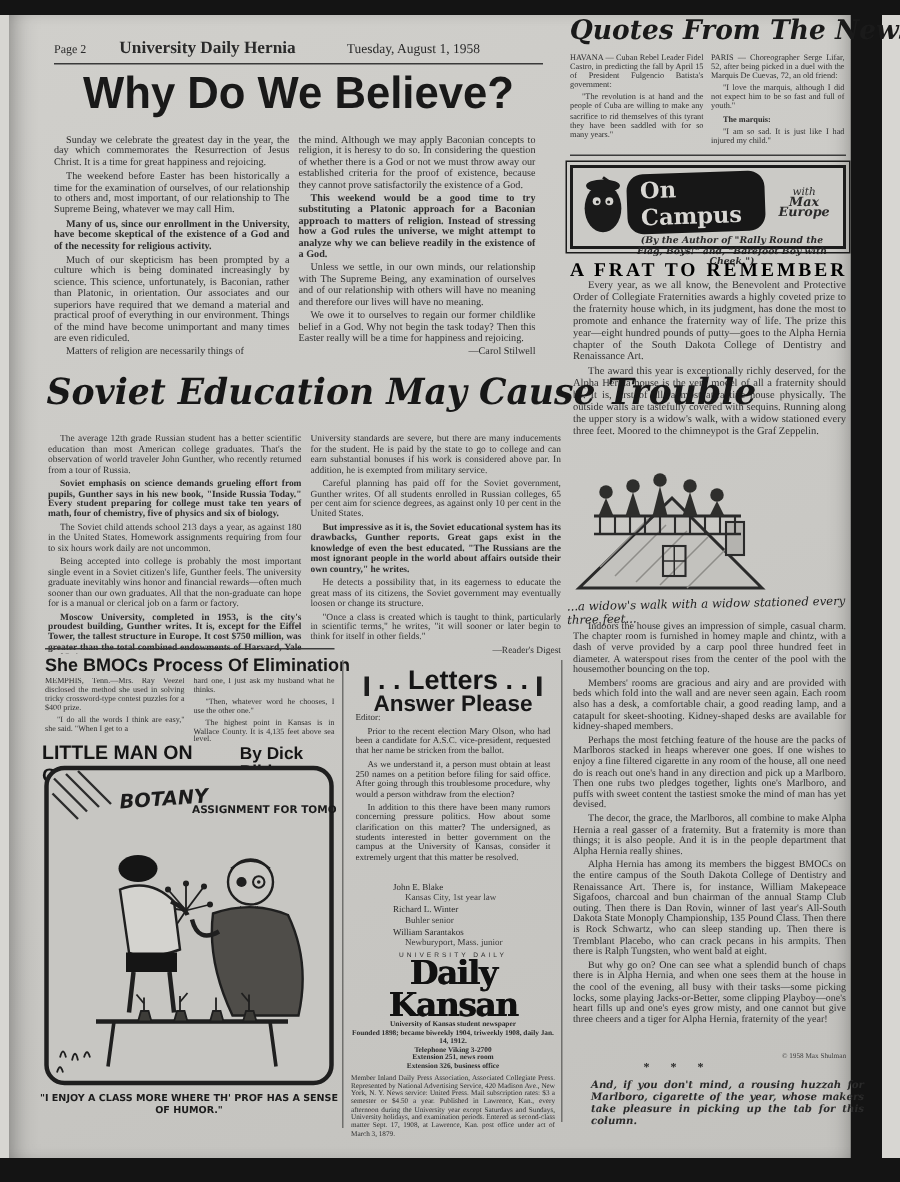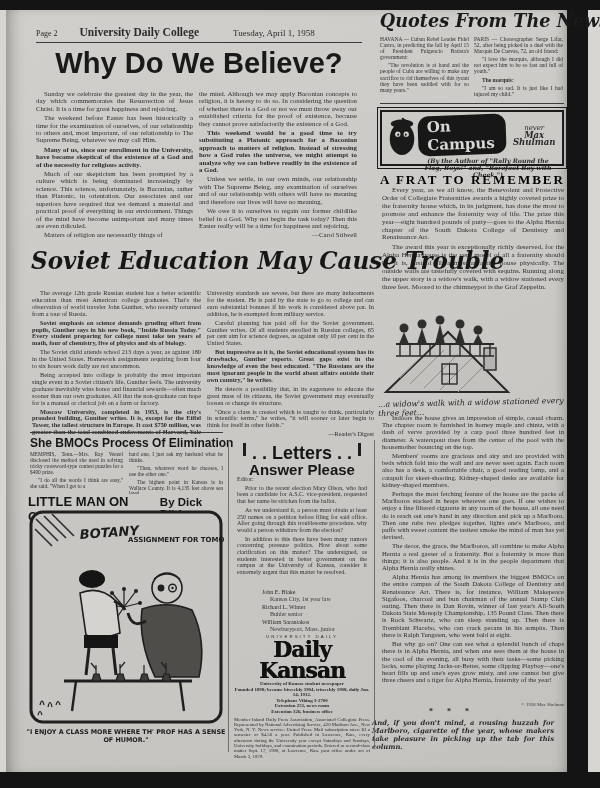--- a/index.html
+++ b/index.html
@@ -56,42 +56,42 @@
   #frat-title{left:380px;top:172px;width:184px;text-align:center;font-weight:bold;
     font-size:13px;letter-spacing:2px;color:#000000;white-space:nowrap;}
   .frat-col{font-size:7px;line-height:7.9px;}
   .frat-col p{text-indent:10px;margin:0 0 2px 0;}
   #frat-top{left:382px;top:187px;width:182px;height:110px;}
   #frat-body{left:382px;top:414px;width:182px;height:288px;font-size:6.7px;line-height:7.2px;}
   #frat-caption{left:378px;top:398px;width:188px;font-family:"DejaVu Serif",serif;
     font-style:italic;font-size:7.8px;color:#1f1f1f;transform:rotate(-1.2deg);text-align:left;}
   #frat-copy{left:470px;top:702px;width:94px;font-size:4.8px;text-align:right;color:#3a3a3a;}
   #frat-stars{left:382px;top:707px;width:140px;text-align:center;font-weight:bold;font-size:8px;letter-spacing:6px;}
-  #frat-foot{left:372px;top:719px;width:182px;font-family:"DejaVu Serif",serif;font-style:italic;
+  #frat-foot{left:394px;top:719px;width:182px;font-family:"DejaVu Serif",serif;font-style:italic;
     font-weight:bold;font-size:6.8px;line-height:8px;text-align:justify;}
   #soviet-title{left:24px;top:246px;width:352px;text-align:center;
     font-family:"DejaVu Serif",serif;font-style:italic;font-weight:bold;font-size:24px;
     color:#171717;white-space:nowrap;transform:scaleX(.96);}
   .soviet-col{font-size:6.3px;line-height:6.9px;}
   #soviet-col1{left:32px;top:290px;width:169px;height:146px;}
   #soviet-col2{left:207px;top:290px;width:167px;height:152px;}
   #elim-rule{left:30px;top:432px;width:193px;}
   #elim-title{left:30px;top:436px;width:193px;text-align:center;
     font-family:"Liberation Sans",sans-serif;font-weight:bold;font-size:12px;color:#171717;white-space:nowrap;}
   .elim-col{font-size:5.4px;line-height:5.9px;}
   #elim-col1{left:30px;top:452px;width:93px;height:42px;}
   #elim-col2{left:129px;top:452px;width:94px;height:42px;}
   #lmoc-header{left:28px;top:494px;width:196px;display:flex;justify-content:space-between;align-items:baseline;
     font-family:"Liberation Sans",sans-serif;font-weight:bold;color:#151515;}
   #lmoc-header .t{font-size:13px;}
   #lmoc-header .by{font-size:11.5px;}
   #lmoc-box{left:28px;top:509px;width:196px;height:216px;}
   #lmoc-caption{left:22px;top:728px;width:208px;text-align:center;
     font-family:"DejaVu Sans",sans-serif;font-weight:bold;font-size:6.4px;color:#1c1c1c;}
-  #letters-header{left:236px;top:443px;width:132px;display:flex;align-items:flex-start;justify-content:center;gap:6px;}
+  #letters-header{left:236px;top:443px;width:132px;display:flex;align-items:flex-end;justify-content:center;gap:6px;}
   #letters-header .bar{width:3px;height:13px;background:#1d1d1d;}
   #letters-header .t{font-family:"Liberation Sans",sans-serif;font-weight:bold;font-size:18px;color:#151515;white-space:nowrap;}
   #letters-sub{left:236px;top:461px;width:132px;text-align:center;
     font-family:"Liberation Sans",sans-serif;font-weight:bold;font-size:15px;color:#171717;}
   #letters-body{left:237px;top:476px;width:130px;height:112px;font-size:6px;line-height:6.7px;}
   #letters-sigs{left:262px;top:589px;width:106px;font-size:6px;line-height:6.9px;}
   #letters-sigs .nm{margin:0;}
   #letters-sigs .inf{margin:0 0 1px 8px;color:#3a3a3a;}
   #dk-box{left:234px;top:634px;width:136px;height:126px;overflow:hidden;text-align:center;}
   #dk-over{font-family:"Liberation Sans",sans-serif;font-size:4.4px;letter-spacing:2px;color:#2c2c2c;}
@@ -104,22 +104,22 @@
 </head>
 <body>
 
 <div class="edge" id="edge-top"></div>
 <div class="edge" id="edge-bottom"></div>
 <div class="edge" id="edge-right"></div>
 <div id="paper"></div>
 
 <div class="abs" id="masthead-line">
   <span class="pg">Page 2</span>
-  <span class="nm">University Daily College</span>
-  <span class="dt">Tuesday, April 1, 1958</span>
+  <span class="nm">University Daily Hernia</span>
+  <span class="dt">Tuesday, August 1, 1958</span>
 </div>
 
 <div class="abs" id="why-title">Why Do We Believe?</div>
 <div class="col why-col" id="why-col1">
   <p>Sunday we celebrate the greatest day in the year, the day which commemorates the Resurrection of Jesus Christ. It is a time for great happiness and rejoicing.</p>
   <p>The weekend before Easter has been historically a time for the examination of ourselves, of our relationship to others and, most important, of our relationship to The Supreme Being, whatever we may call Him.</p>
   <p class="b">Many of us, since our enrollment in the University, have become skeptical of the existence of a God and of the necessity for religious activity.</p>
   <p>Much of our skepticism has been prompted by a culture which is being dominated increasingly by science. This science, unfortunately, is Baconian, rather than Platonic, in orientation. Our associates and our superiors have required that we demand a material and practical proof of everything in our environment. Things of the mind have become unimportant and many times are even ridiculed.</p>
   <p>Matters of religion are necessarily things of</p>
 </div>
@@ -151,22 +151,22 @@
     <line x1="17" y1="2" x2="21" y2="5" stroke="#1a1a1a" stroke-width="2"></line>
     <circle cx="12.5" cy="19" r="2.8" fill="#d5d4d0"></circle>
     <circle cx="21.5" cy="19" r="2.8" fill="#d5d4d0"></circle>
     <circle cx="13" cy="19.5" r="1.1" fill="#1a1a1a"></circle>
     <circle cx="21" cy="19.5" r="1.1" fill="#1a1a1a"></circle>
   </svg>
   <div id="oc-right">
     <div id="oc-banner-row">
       <div class="oc-banner">On Campus</div>
       <div class="oc-with">
-        <div>never</div>
-        <div class="nm">Max Shulman</div>
+        <div>with</div>
+        <div class="nm">Max Europe</div>
       </div>
     </div>
     <div class="oc-sub">(By the Author of "Rally Round the Flag, Boys!" and, "Barefoot Boy with Cheek.")</div>
   </div>
 </div>
 
 <div class="abs" id="frat-title">A FRAT TO REMEMBER</div>
 <div class="col frat-col" id="frat-top">
   <p>Every year, as we all know, the Benevolent and Protective Order of Collegiate Fraternities awards a highly coveted prize to the fraternity house which, in its judgment, has done the most to promote and enhance the fraternity way of life. The prize this year—eight hundred pounds of putty—goes to the Alpha Hernia chapter of the South Dakota College of Dentistry and Renaissance Art.</p>
   <p>The award this year is exceptionally richly deserved, for the Alpha Hernia house is the very model of all a fraternity should be. It is, first of all, a most attractive house physically. The outside walls are tastefully covered with sequins. Running along the upper story is a widow's walk, with a widow stationed every three feet. Moored to the chimneypot is the Graf Zeppelin.</p>

